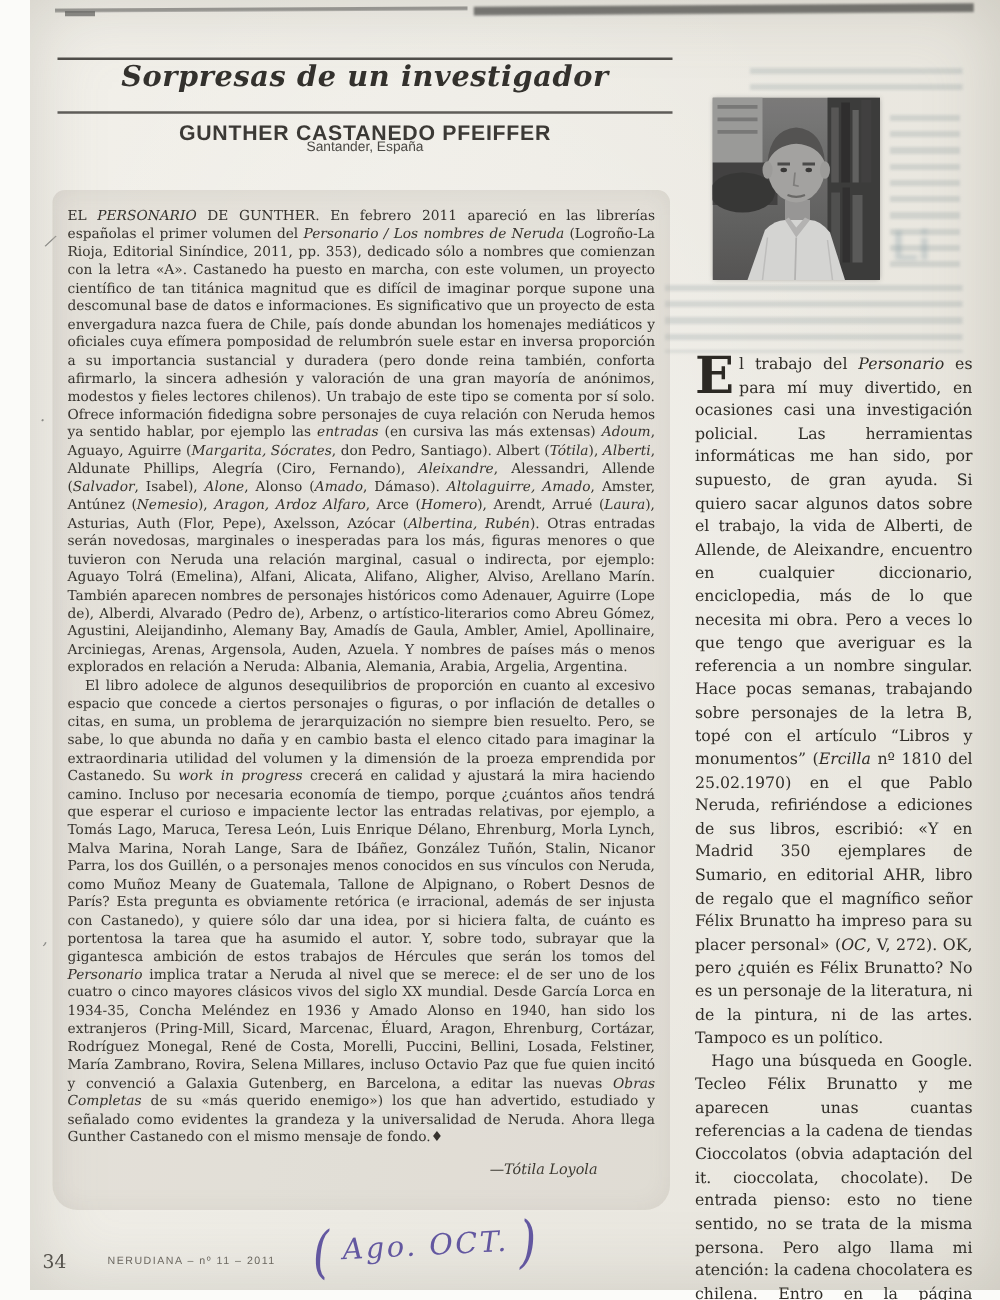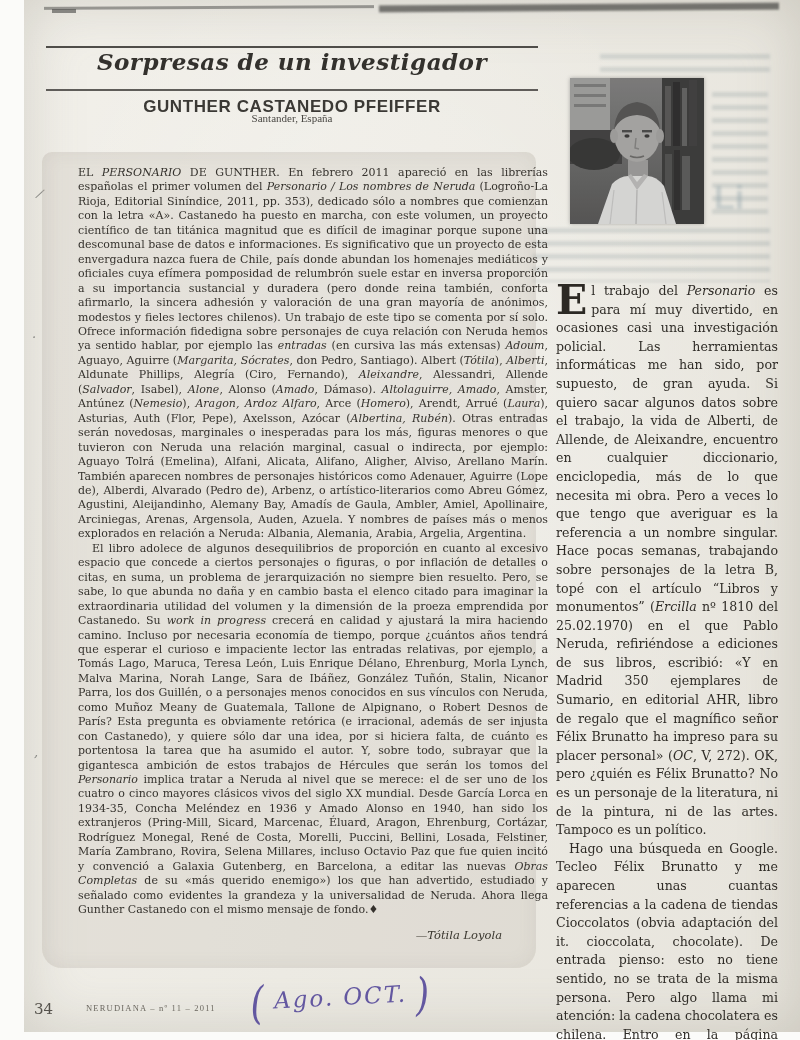--- a/index.html
+++ b/index.html
@@ -18,49 +18,49 @@
   
   .rule{position:absolute;left:22px;width:492px;background:#4f4d49;}
   .rule-top{top:46px;height:2px;}
   .rule-bot{top:89px;height:2px;opacity:.9;}
   .title{position:absolute;left:22px;top:48px;width:492px;margin:0;text-align:center;
          font-size:23px;font-weight:bold;font-style:italic;color:#33312d;letter-spacing:.5px;}
   .author{position:absolute;left:22px;top:97px;width:492px;text-align:center;
           font-size:17px;font-weight:bold;color:#3b3935;letter-spacing:.6px;
           font-family:"Liberation Sans","DejaVu Sans",sans-serif;}
   .location{position:absolute;left:22px;top:112px;width:492px;text-align:center;
-            font-size:11px;color:#4a4844;font-family:Liberation Serif, serif;}
+            font-size:11px;color:#4a4844;font-family:Liberation Sans, sans-serif;}
   
   .photo{position:absolute;left:546px;top:78px;width:134px;height:146px;
          box-shadow:0 0 4px rgba(60,58,52,.4);filter:saturate(.15) contrast(.95);}
   .photo svg{display:block;}
   
   .ghost{position:absolute;opacity:.28;filter:blur(1.4px);pointer-events:none;}
   .ghost-lines{background:repeating-linear-gradient(180deg,rgba(110,130,135,.75) 0 5px,rgba(0,0,0,0) 5px 13px);}
   .ghost-big{font-size:34px;font-weight:bold;color:#7d95a0;opacity:.32;filter:blur(1.6px);
              font-family:"Liberation Sans","DejaVu Sans",sans-serif;}
   
   .article-box{position:absolute;left:18px;top:152px;width:494px;height:816px;
                background:rgba(198,193,181,.30);border-radius:10px 10px 20px 20px;
                box-shadow:inset 0 0 18px rgba(140,135,120,.12);}
   .article{position:absolute;left:30px;top:166px;width:470px;color:#35322d;
-           font-size:11px;line-height:14.45px;text-align:justify;margin-left:24px;}
+           font-size:11px;line-height:14.45px;text-align:justify;}
   .article p{margin:0;}
   .article p.indent{text-indent:14px;}
   .signature{margin-top:10px;padding-right:46px;text-align:right;font-style:italic;font-size:11.5px;color:#3a372f;}
   
   .rightcol{position:absolute;left:532px;top:282px;width:222px;color:#2f2c27;
             font-size:12.6px;line-height:18.6px;text-align:justify;}
   .rightcol p{margin:0;}
   .rightcol p.indent{text-indent:13px;}
   .dropcap{float:left;font-size:41px;line-height:33px;padding:2px 4px 0 0;color:#2c2924;font-weight:bold;}
   
   .pagenum{position:absolute;left:10px;top:1000px;font-size:15px;color:#55524c;}
   .journal{position:absolute;left:62px;top:1003px;font-size:8.5px;letter-spacing:1.2px;color:#6b675f;
-           font-family:Liberation Serif, serif;}
+           font-family:Liberation Sans, sans-serif;}
   .handnote{position:absolute;left:218px;top:978px;transform:rotate(-3deg);
             color:#4c3f96;font-style:italic;font-size:23px;letter-spacing:2px;
             font-family:"DejaVu Serif","Liberation Serif",serif;opacity:.85;}
   .handnote .paren{font-size:36px;font-weight:400;vertical-align:-6px;display:inline-block;transform:scaleY(1.25);padding:0 8px;}
   i{font-style:italic;}
 </style>
 </head>
 <body>
 
 <div class="stage">

